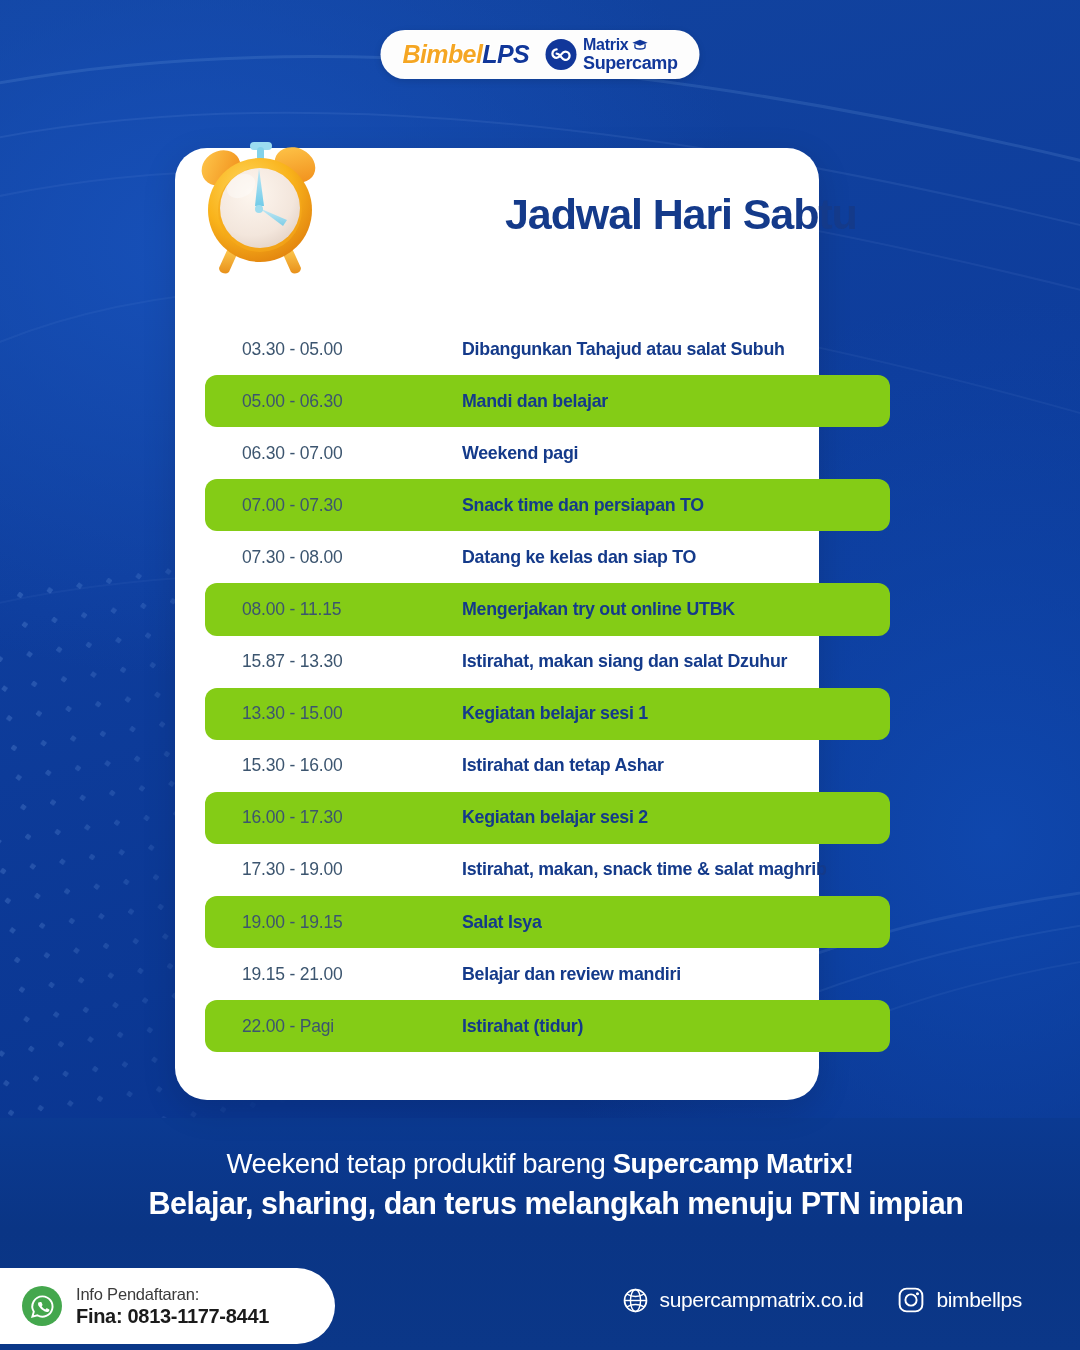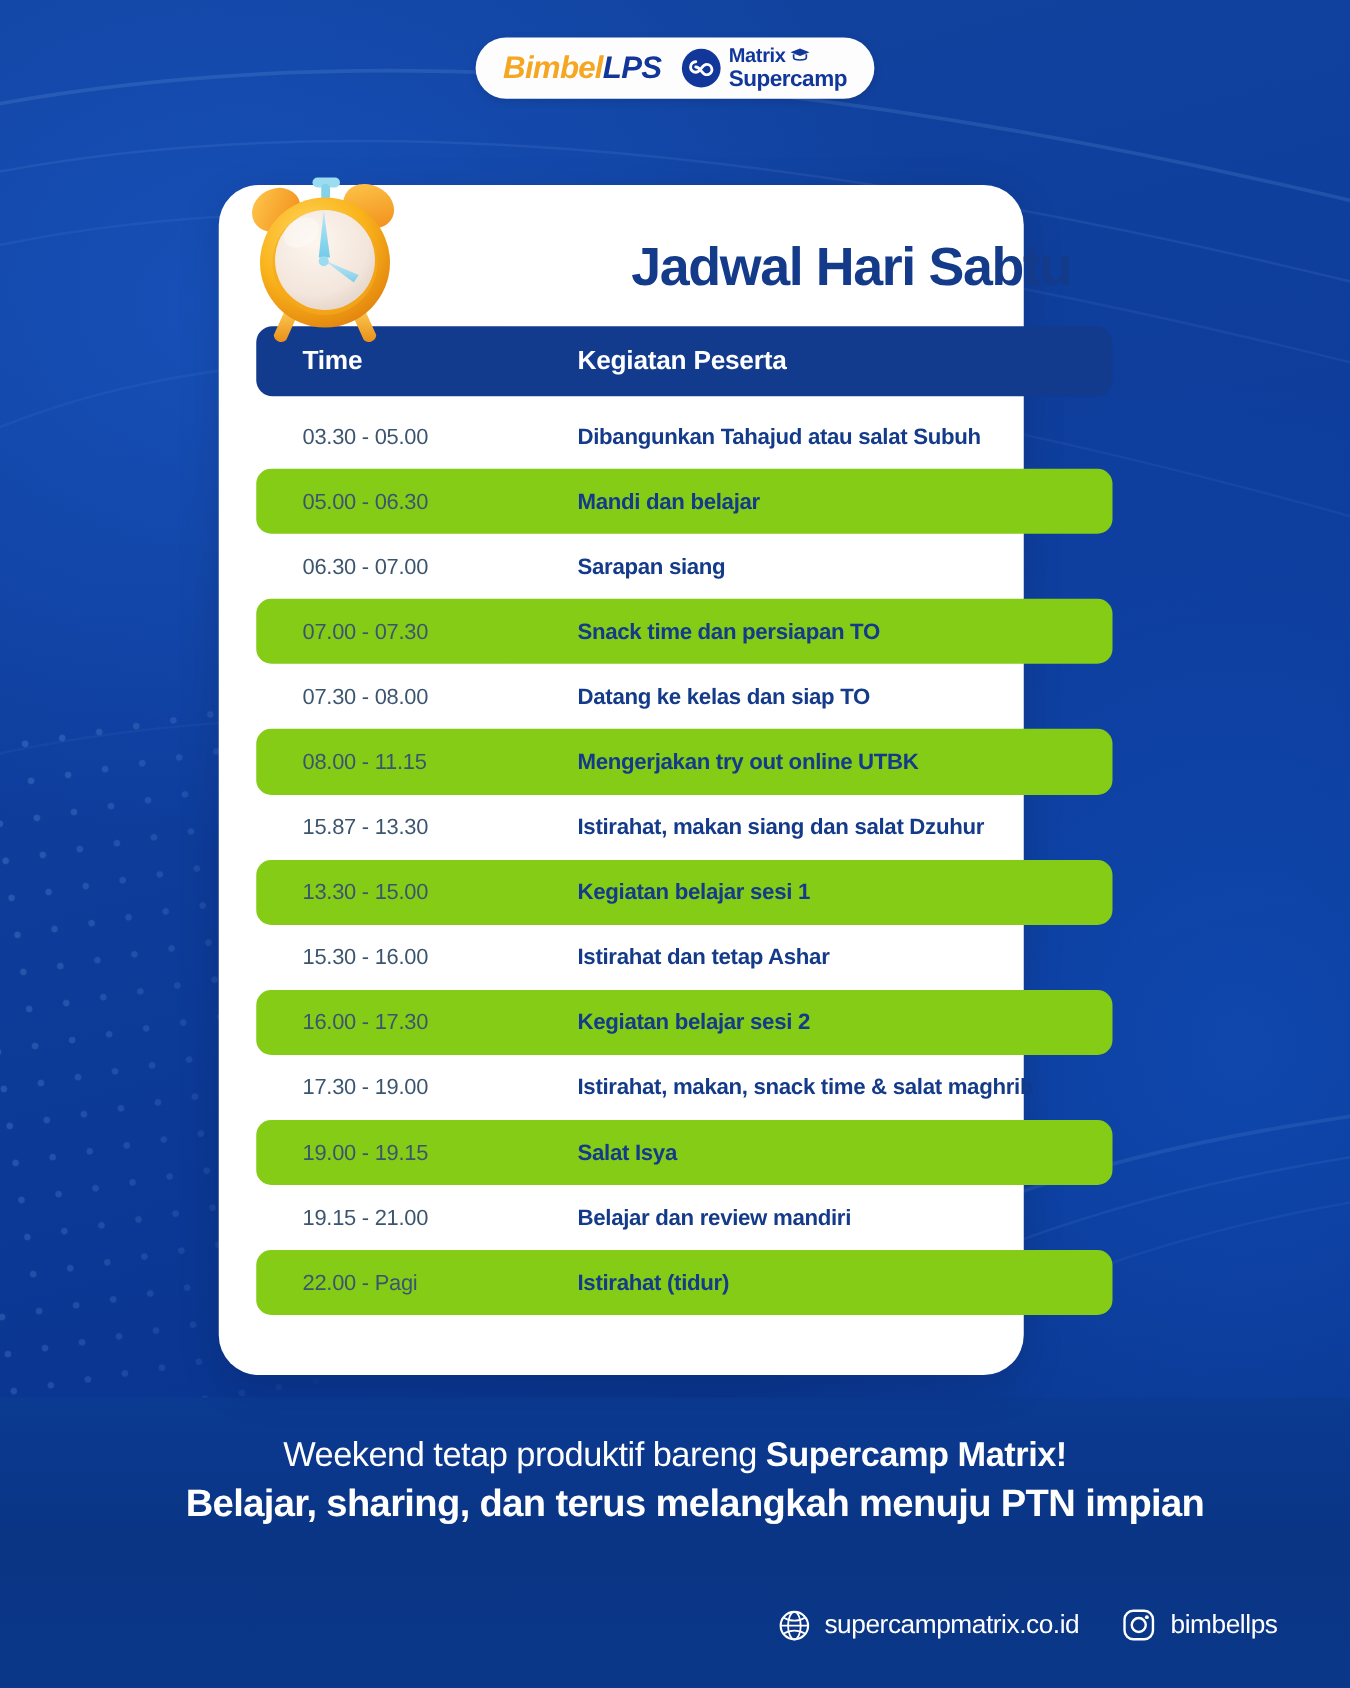--- a/index.html
+++ b/index.html
@@ -234,37 +234,33 @@
       <path d="M64 34 L69 72 L60 72 Z" fill="url(#handG)"></path>
       <path d="M64 74 L92 86 L88 92 Z" fill="url(#handG)" opacity=".9"></path>
       <circle cx="64" cy="75" r="4" fill="#9ddcef"></circle>
 
       <ellipse cx="46" cy="52" rx="15" ry="11" fill="#ffffff" opacity=".38" transform="rotate(-30 46 52)"></ellipse>
     </svg>
   </div>
 
   <div class="card-title">Jadwal Hari Sabtu</div>
 
-  <div class="thead">
-    <div class="th time">Time</div>
-    <div class="th act">Kegiatan Peserta</div>
-  </div>
 
   <div class="tbody" id="tbody">
       <div class="trow">
         <div class="c-time">03.30 - 05.00</div>
         <div class="c-act">Dibangunkan Tahajud atau salat Subuh</div>
       </div>
       <div class="trow alt">
         <div class="c-time">05.00 - 06.30</div>
         <div class="c-act">Mandi dan belajar</div>
       </div>
       <div class="trow">
         <div class="c-time">06.30 - 07.00</div>
-        <div class="c-act">Sarapan siang</div>
+        <div class="c-act">Weekend pagi</div>
       </div>
       <div class="trow alt">
         <div class="c-time">07.00 - 07.30</div>
         <div class="c-act">Snack time dan persiapan TO</div>
       </div>
       <div class="trow">
         <div class="c-time">07.30 - 08.00</div>
         <div class="c-act">Datang ke kelas dan siap TO</div>
       </div>
       <div class="trow alt">
@@ -305,20 +301,32 @@
       </div>
     </div>
 </div>
 
 <div class="tagline">
   <div class="tag1"><span>Weekend tetap produktif bareng </span><b>Supercamp Matrix!</b></div>
   <div class="tag2">Belajar, sharing, dan terus melangkah menuju PTN impian</div>
 </div>
 
 <div class="footer">
+  <div class="wa-badge">
+    <div class="wa-icon">
+      <svg width="27" height="27" viewBox="0 0 32 32" xmlns="http://www.w3.org/2000/svg">
+        <path d="M16 4a12 12 0 0 0-10.3 18.2L4 28l5.9-1.6A12 12 0 1 0 16 4z" fill="none" stroke="#ffffff" stroke-width="2.3"></path>
+        <path d="M12.2 11.3c.3-.7.6-.7 1-.7h.8c.3 0 .6 0 .9.7l1 2.4c.1.3.1.5 0 .8l-.6.9c-.2.3-.2.5 0 .8a9.4 9.4 0 0 0 3.6 3.1c.4.2.6.2.8-.1l.8-.9c.2-.3.5-.3.8-.2l2.3 1.1c.4.2.6.4.6.8 0 .9-.5 1.9-1.5 2.3-1 .4-2.3.4-4-.3a15 15 0 0 1-7.2-6.5c-.8-1.5-.9-2.8-.6-3.7.2-.6.5-.9.5-.9z" fill="#ffffff"></path>
+      </svg>
+    </div>
+    <div class="wa-text">
+      <div class="wa-label">Info Pendaftaran:</div>
+      <div class="wa-phone">Fina: 0813-1177-8441</div>
+    </div>
+  </div>
 
   <div class="f-right">
     <div class="f-item">
       <svg width="27" height="27" viewBox="0 0 32 32" xmlns="http://www.w3.org/2000/svg">
         <circle cx="16" cy="16" r="13" fill="none" stroke="#ffffff" stroke-width="2"></circle>
         <ellipse cx="16" cy="16" rx="6" ry="13" fill="none" stroke="#ffffff" stroke-width="1.7"></ellipse>
         <line x1="3" y1="16" x2="29" y2="16" stroke="#ffffff" stroke-width="1.7"></line>
         <path d="M6 8.5c2.8 1.8 6.2 2.8 10 2.8s7.2-1 10-2.8" fill="none" stroke="#ffffff" stroke-width="1.6"></path>
         <path d="M6 23.5c2.8-1.8 6.2-2.8 10-2.8s7.2 1 10 2.8" fill="none" stroke="#ffffff" stroke-width="1.6"></path>
       </svg>

